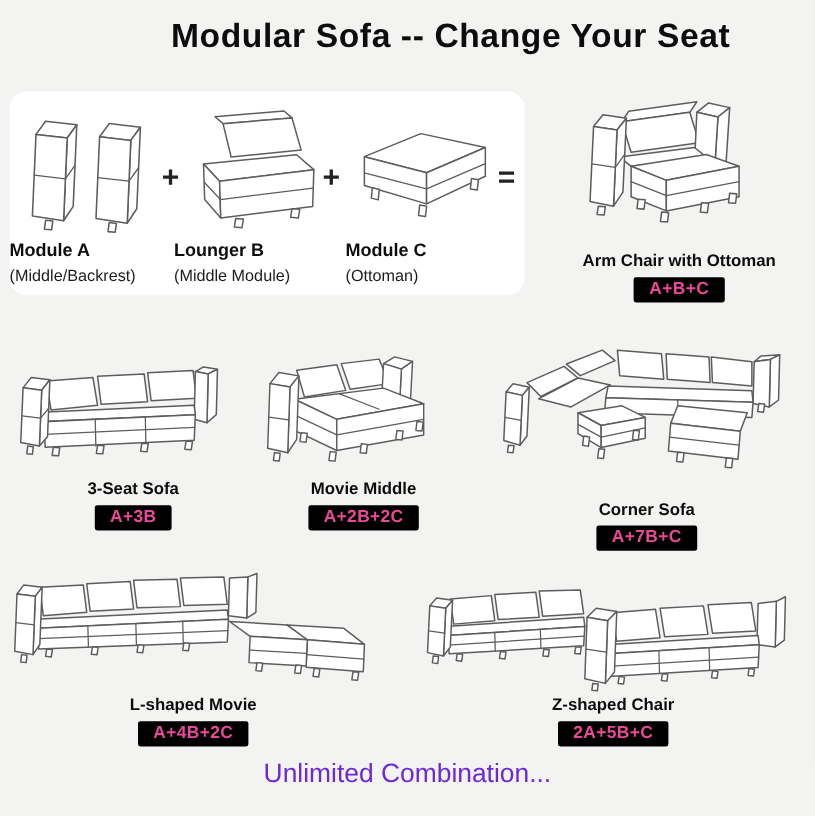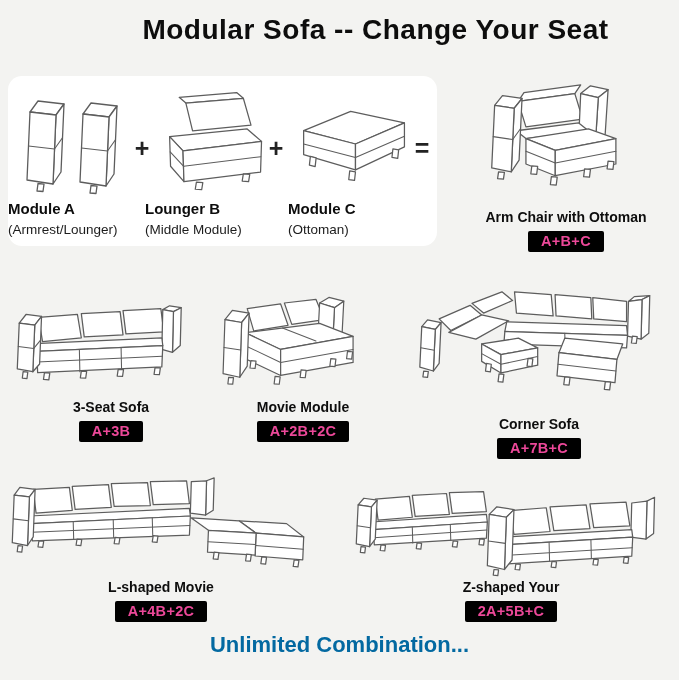--- a/index.html
+++ b/index.html
@@ -11,21 +11,21 @@
   .fig svg{display:block;width:100%;height:100%;}
   .sketch{stroke:#5d5d5d;stroke-width:1.3;fill:#ffffff;stroke-linejoin:round;stroke-linecap:round;}
   .sketch .ln{fill:none;stroke-width:1.1;}
   .op{position:absolute;width:30px;text-align:center;font-size:25px;font-weight:bold;color:#222;line-height:24px;}
   .modlabel{position:absolute;text-align:left;}
   .modlabel .nm{font-size:15px;font-weight:bold;line-height:18px;color:#0d0d0d;}
   .modlabel .sub{font-size:13.5px;line-height:17px;margin-top:3px;color:#1c1c1c;}
   .combo{position:absolute;text-align:center;}
   .combo .nm{font-size:14px;font-weight:bold;line-height:18px;color:#0d0d0d;}
   .badge{display:inline-block;margin-top:5px;background:#000;color:#ec4899;font-size:14.5px;font-weight:bold;line-height:19px;padding:1px 13px;border-radius:2px;letter-spacing:.3px;}
-  .footer{position:absolute;top:632px;left:0;width:679px;text-align:center;font-size:22px;font-weight:bold;color:#0369a1;}
+  .footer{position:absolute;top:632px;left:0;width:679px;text-align:center;font-size:22px;font-weight:normal;color:#6d28d9;}
 </style>
 </head>
 <body>
 
 <div class="page">
 
   <div class="title">Modular Sofa -- Change Your Seat</div>
 
   <div class="card">
 
@@ -76,21 +76,21 @@
         <path d="M107,55 L106,64 L112,65 L113,56 Z"></path>
       </svg>
     </div>
 
     <div class="op" style="left:119px;top:60px;">+</div>
     <div class="op" style="left:253px;top:60px;">+</div>
     <div class="op" style="left:399px;top:60px;">=</div>
 
     <div class="modlabel" style="left:0px;top:124px;width:156px;">
       <div class="nm">Module A</div>
-      <div class="sub">(Armrest/Lounger)</div>
+      <div class="sub">(Middle/Backrest)</div>
     </div>
     <div class="modlabel" style="left:137px;top:124px;width:140px;">
       <div class="nm">Lounger B</div>
       <div class="sub">(Middle Module)</div>
     </div>
     <div class="modlabel" style="left:280px;top:124px;width:140px;">
       <div class="nm">Module C</div>
       <div class="sub">(Ottoman)</div>
     </div>
   </div>
@@ -174,21 +174,21 @@
       <path class="ln" d="M1,62 L19,64.5"></path>
       <path d="M6,94 L5.2,101 L10.4,101.4 L11.2,94.4 Z"></path>
       <path d="M30,76 L29,84 L34.5,84.5 L35.5,76.5 Z"></path>
       <path d="M56,93 L55,101 L60.5,101.5 L61.5,93.5 Z"></path>
       <path d="M84,86 L83,94 L88.5,94.5 L89.5,86.5 Z"></path>
       <path d="M116,74 L115,82 L120.5,82.5 L121.5,74.5 Z"></path>
       <path d="M134,66 L133,74 L138.5,74.5 L139.5,66.5 Z"></path>
     </svg>
   </div>
   <div class="combo" style="left:203px;top:398px;width:200px;">
-    <div class="nm">Movie Module</div>
+    <div class="nm">Movie Middle</div>
     <div class="badge">A+2B+2C</div>
   </div>
 
   <div class="fig" style="left:418px;top:286px;width:250px;height:114px;">
     <svg viewBox="0 0 255 118" class="sketch">
       <path d="M20,34 L52,20 L64,30 L32,46 Z"></path>
       <path d="M54,18 L85,6 L96,15 L66,28 Z"></path>
       <path d="M98,6 L136,9 L138,31 L100,28 Z"></path>
       <path d="M140,9 L177,12 L178,34 L141,31 Z"></path>
       <path d="M179,12 L214,16 L214,37 L180,34 Z"></path>
@@ -299,18 +299,18 @@
       <path d="M140,32 L158,35 L156,90 L138,86 Z"></path>
         <path class="ln" d="M139,60 L157,62.5"></path>
       <path d="M145,90 L144.2,96 L149,96.5 L149.8,90.5 Z"></path>
       <path d="M168,84 L167.2,90 L172,90.5 L172.8,84.5 Z"></path>
       <path d="M206,81.5 L205.2,87.5 L210,88 L210.8,82 Z"></path>
       <path d="M250,79 L249.2,85 L254,85.5 L254.8,79.5 Z"></path>
       <path d="M282,77 L281.2,83 L286,83.5 L286.8,77.5 Z"></path>
     </svg>
   </div>
   <div class="combo" style="left:401px;top:578px;width:220px;">
-    <div class="nm">Z-shaped Your</div>
+    <div class="nm">Z-shaped Chair</div>
     <div class="badge">2A+5B+C</div>
   </div>
 
   <div class="footer">Unlimited Combination...</div>
 </div>
 
 </body></html>

